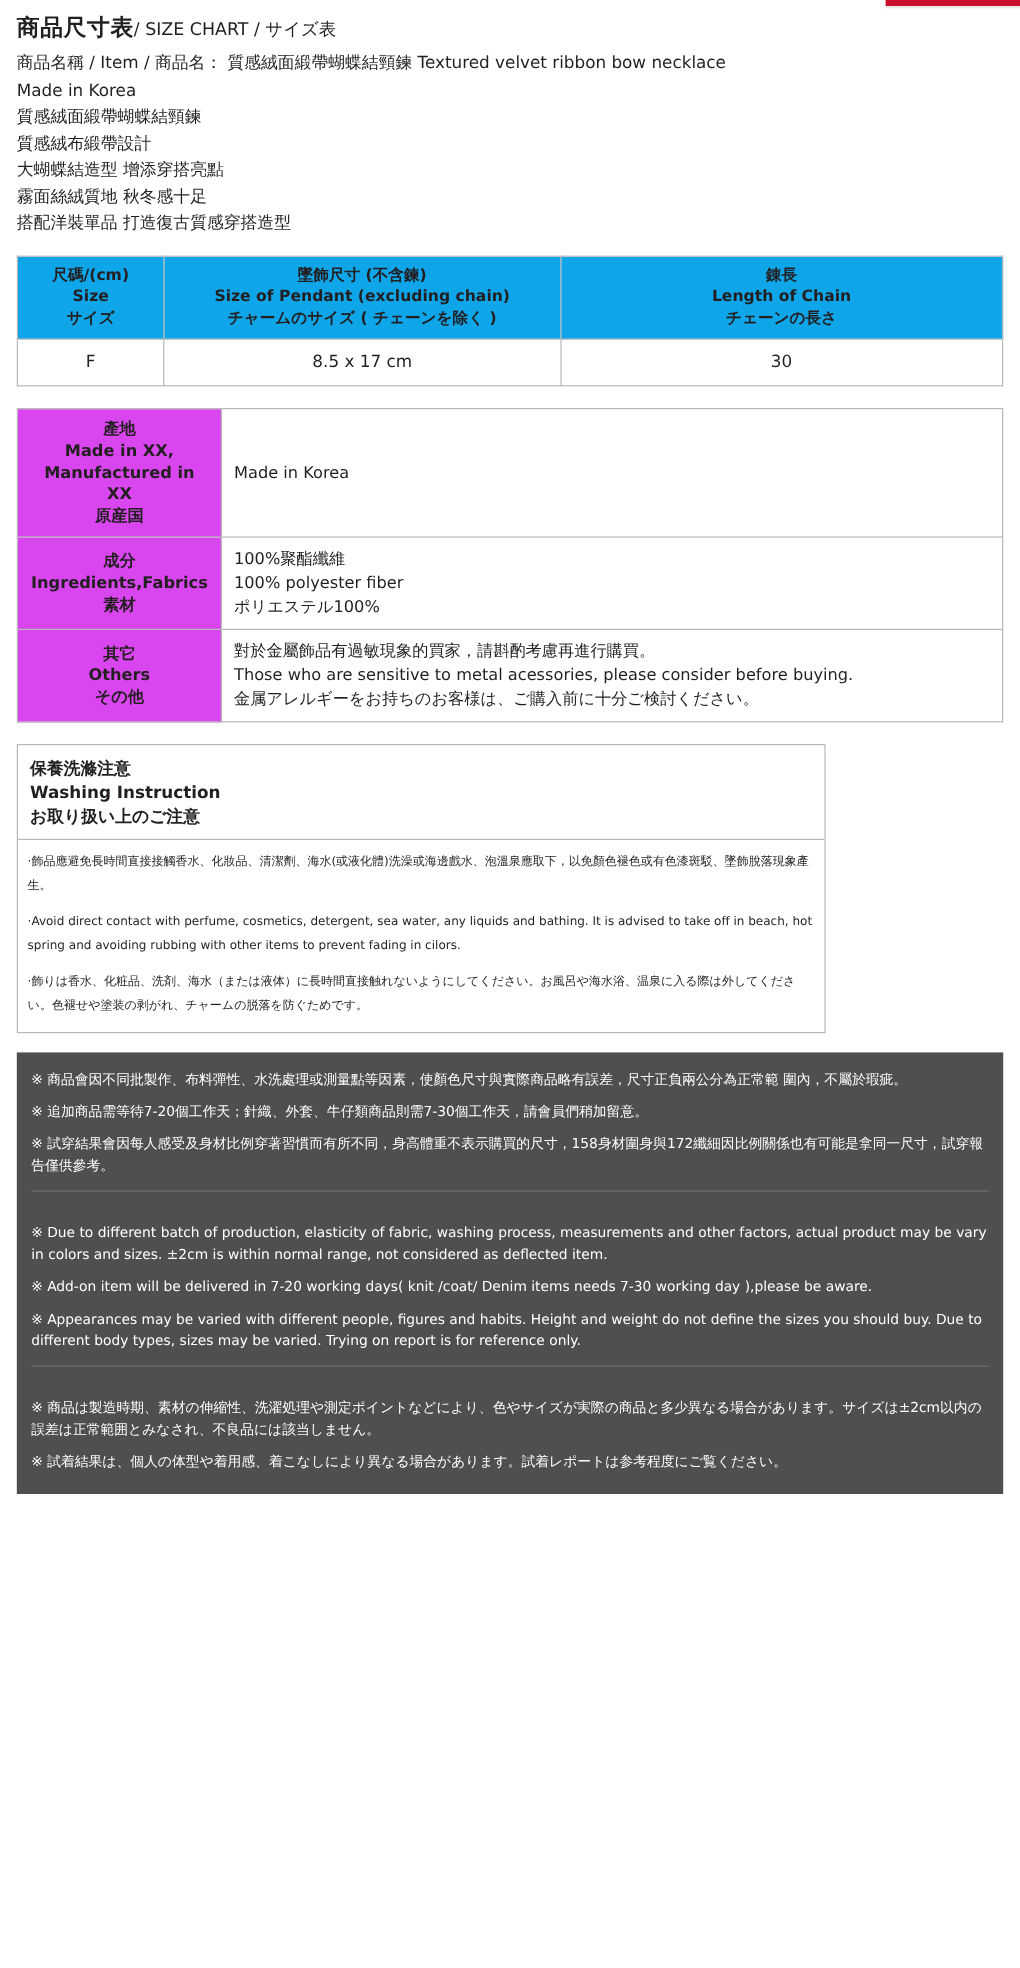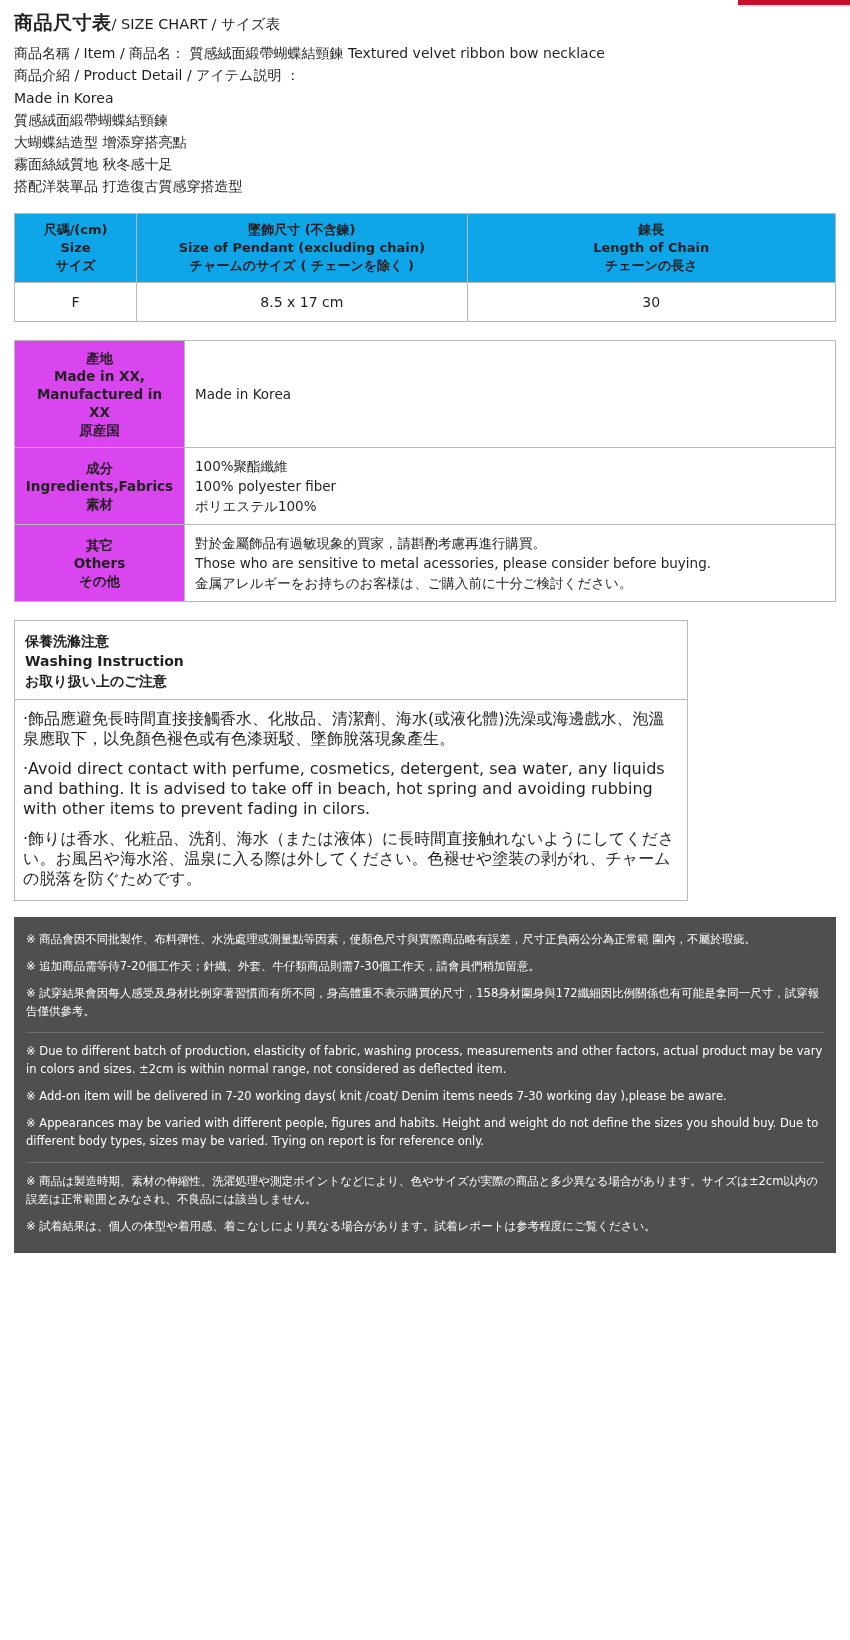--- a/index.html
+++ b/index.html
@@ -98,35 +98,35 @@
   .wash-head {
     padding: 10px 10px 8px 10px;
     font-weight: bold;
     font-size: 14px;
     line-height: 20px;
     border-bottom: 1px solid #b9b9b9;
   }
   .wash-body { padding: 9px 8px 9px 8px; }
   .wash-body p {
     margin: 0 0 10px 0;
-    font-size: 16px;
+    font-size: 10px;
     line-height: 20px;
   }
   .wash-body p:last-child { margin-bottom: 2px; }
 
   
   .notes {
     width: 822px;
     margin-top: 16px;
     background: #4f4f4f;
     color: #ffffff;
     padding: 10px 12px 12px 12px;
   }
   .notes .grp { padding: 3px 0 4px 0; }
-  .notes .grp + .grp { border-top: 1px solid #6e6e6e; margin-top: 6px; padding-top: 9px; }
+  .notes .grp + .grp { border-top: 1px solid #6e6e6e; margin-top: 6px; padding-top: 25px; }
   .notes p {
     margin: 0 0 9px 0;
     font-size: 11.5px;
     line-height: 18px;
   }
   .notes .grp p:last-child { margin-bottom: 2px; }
   .notes .en p { font-size: 11.5px; }
   .bottom-pad { height: 250px; }
 </style>
 </head>
@@ -136,24 +136,24 @@
 
   <div class="top-strip"></div>
   <div class="top-strip-line"></div>
 
   <div class="header-block">
     <div class="title-row">
       <span class="title-zh">商品尺寸表</span>
       <span class="title-rest">/ SIZE CHART / サイズ表</span>
     </div>
     <div class="info-line">商品名稱 / Item / 商品名：  質感絨面緞帶蝴蝶結頸鍊 Textured velvet ribbon bow necklace</div>
-    <div class="info-line">商品介紹 / Product Detail / アイテム説明 ：</div>
     <div class="desc-lines">
       <div>Made in Korea</div>
       <div>質感絨面緞帶蝴蝶結頸鍊</div>
+      <div>質感絨布緞帶設計</div>
       <div>大蝴蝶結造型 增添穿搭亮點</div>
       <div>霧面絲絨質地 秋冬感十足</div>
       <div>搭配洋裝單品 打造復古質感穿搭造型</div>
     </div>
   </div>
 
   <table class="sz">
     <thead>
       <tr>
         <th class="col-size">

